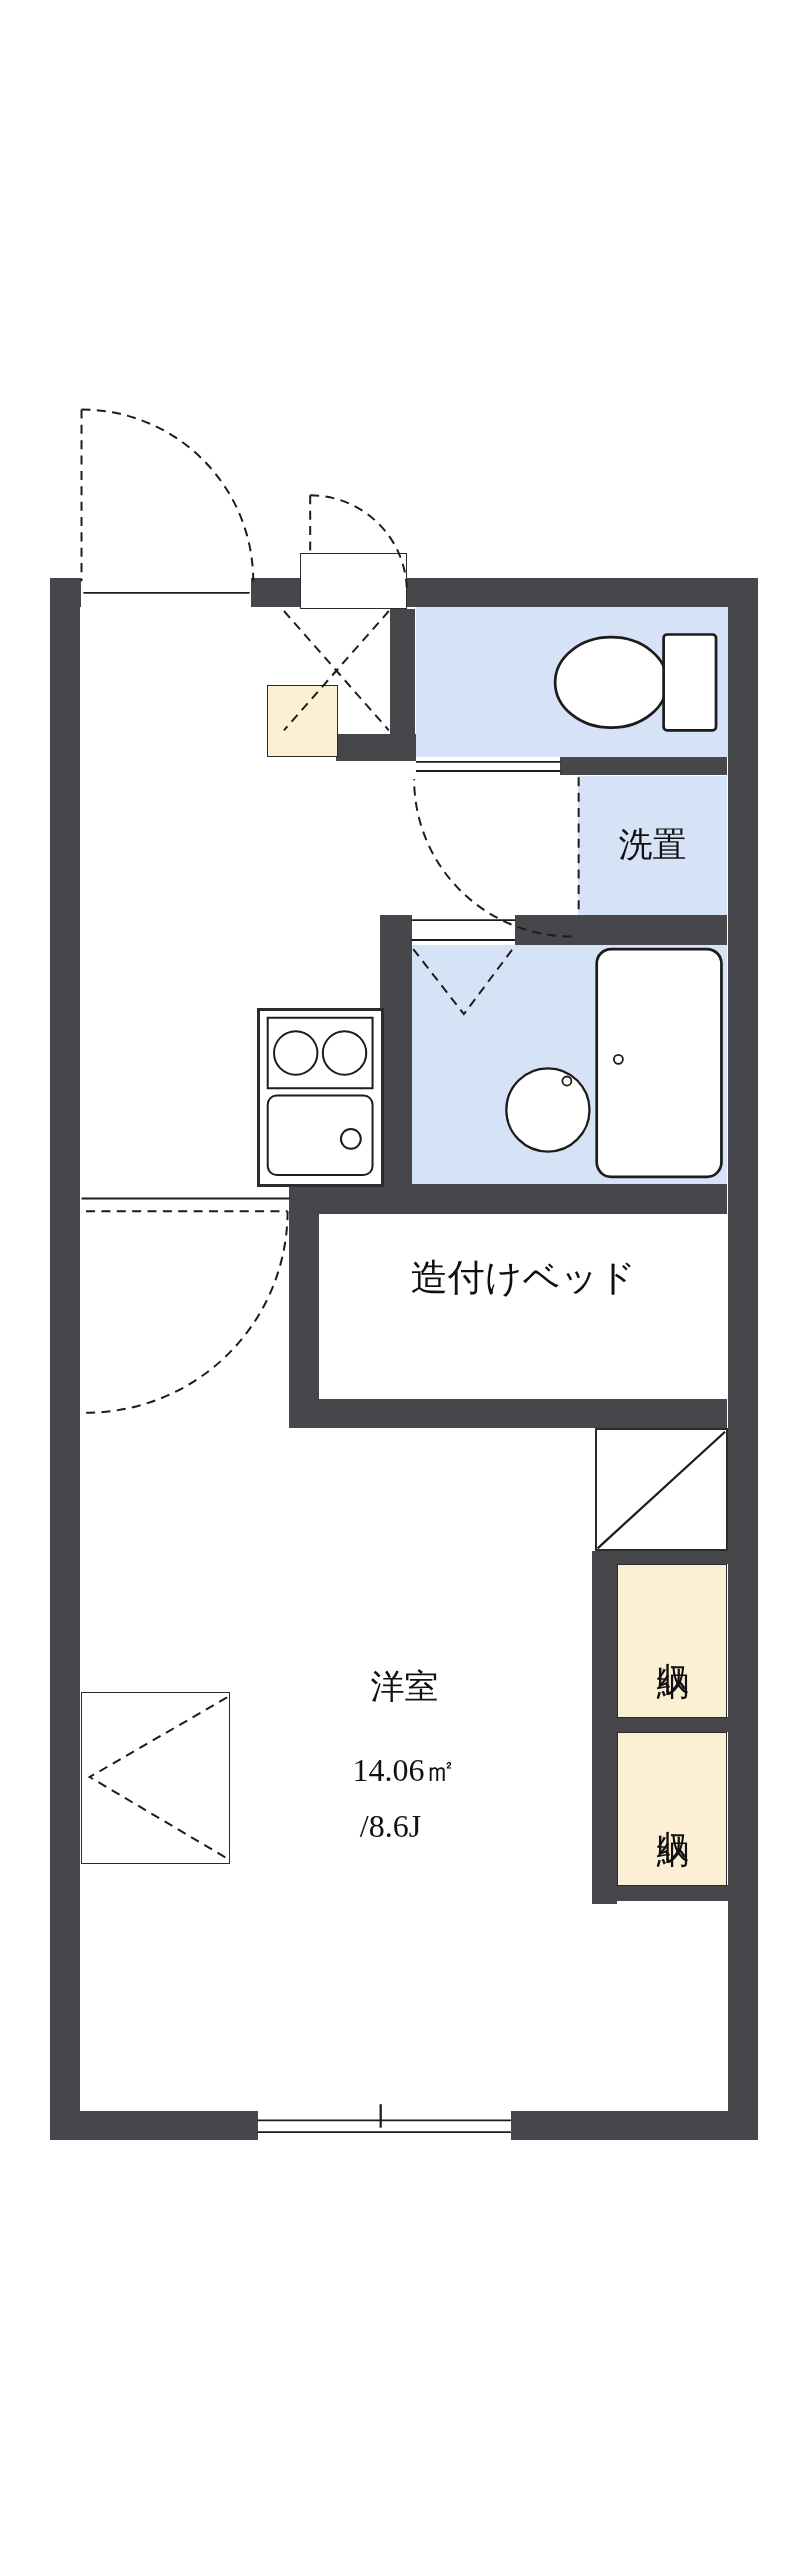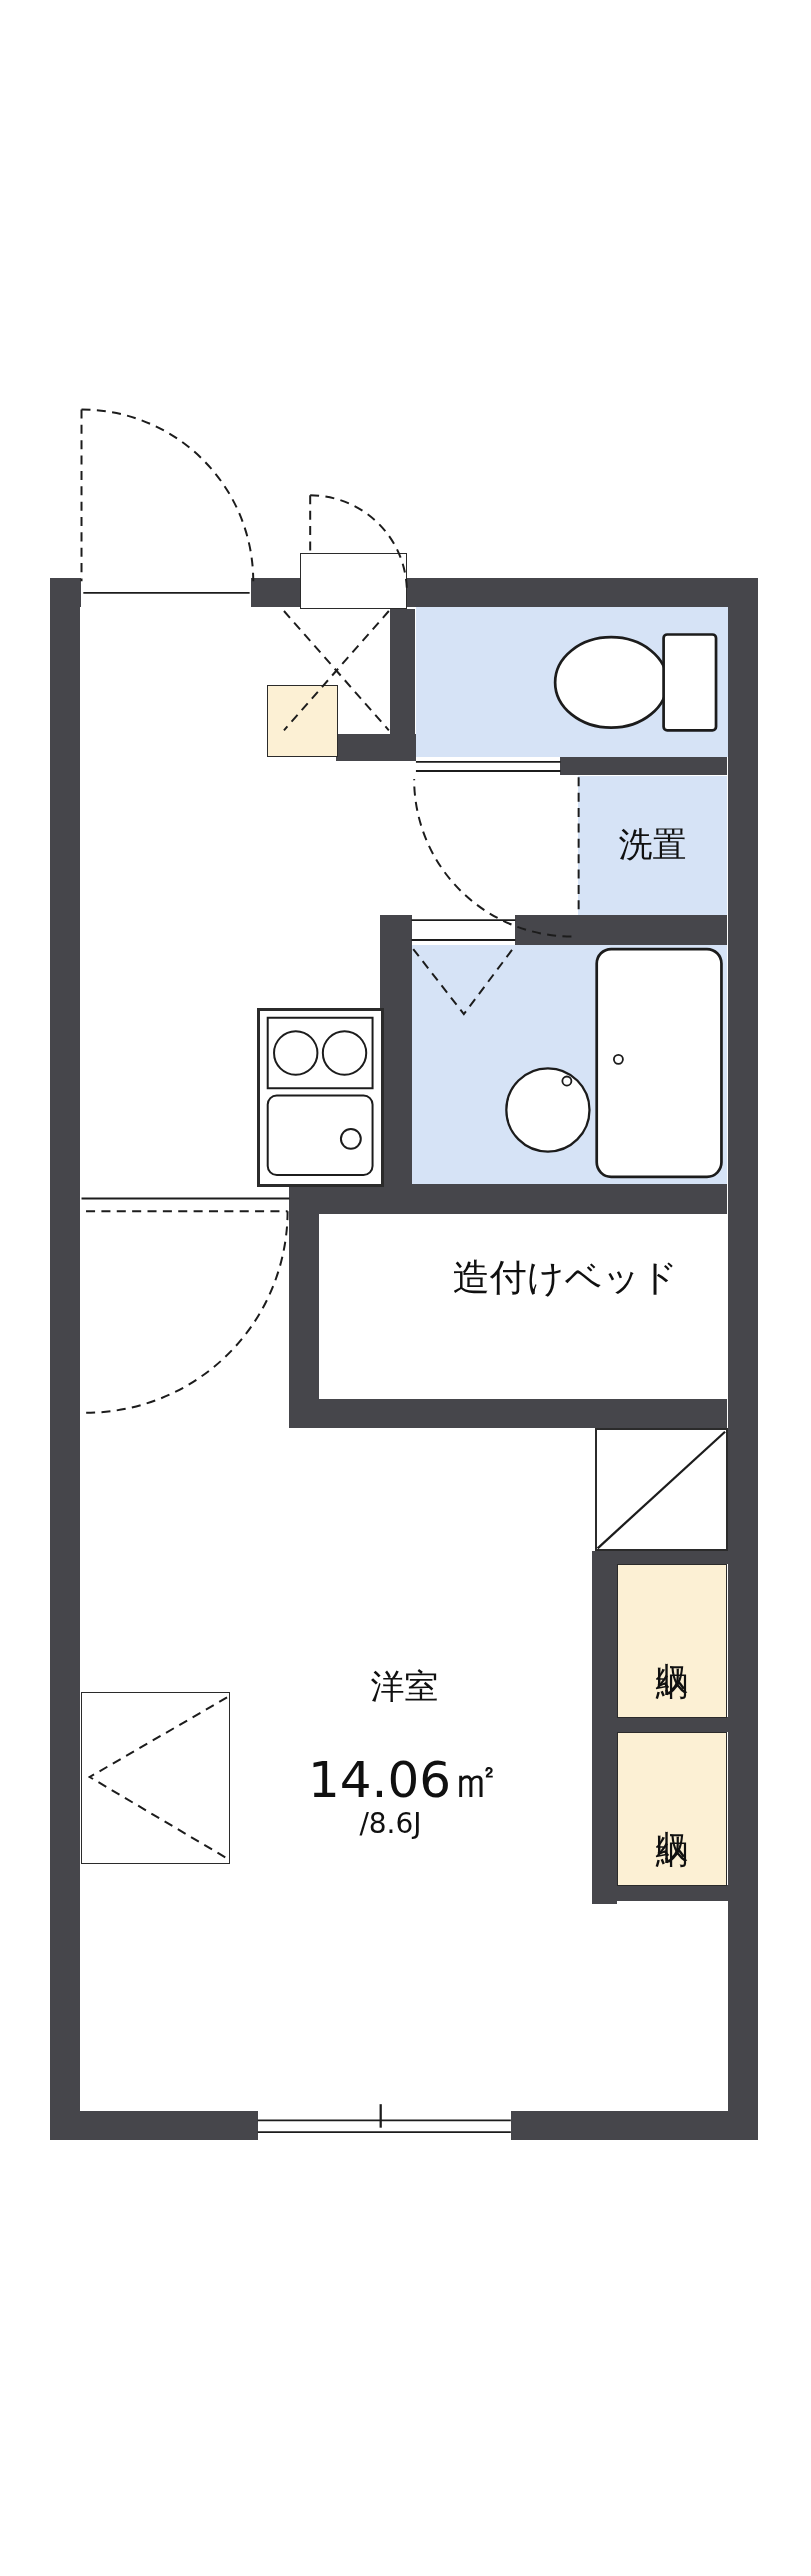--- a/index.html
+++ b/index.html
@@ -1,17 +1,17 @@
 <!DOCTYPE html>
 <html style="font-size:14.5px"><head>
 <meta charset="utf-8">
 <style>
   html,body{margin:0;padding:0;background:#ffffff;}
   body{font-family:"DejaVu Sans","Liberation Sans",sans-serif;color:#111111;}
-  .canvas{position:relative;width:812px;height:2576px;background:#ffffff;overflow:hidden;margin:0 auto;}
+  .canvas{position:relative;width:812px;height:2576px;background:#ffffff;overflow:hidden;margin:0 auto;font-family:Liberation Serif, serif;}
   .wall{position:absolute;background:#46464b;}
   .wet{position:absolute;background:#d6e3f6;}
   .whitecut{position:absolute;background:#ffffff;}
   .cream{position:absolute;background:#fcf0d4;border:1.8px solid #2b2b2b;box-sizing:border-box;}
   .box{position:absolute;background:#ffffff;border:1.8px solid #2b2b2b;box-sizing:border-box;}
   .label{position:absolute;text-align:center;color:#101010;line-height:1.15;}
   .overlay{position:absolute;left:0;top:0;}
   .vwrap{display:flex;align-items:center;justify-content:center;}
   .vtext{writing-mode:vertical-rl;text-orientation:upright;letter-spacing:5.4px;}
 </style>
@@ -87,27 +87,27 @@
       <rect x="296" y="1126" width="116" height="78"></rect>
       <circle cx="327" cy="1165" r="24"></circle>
       <circle cx="381" cy="1165" r="24"></circle>
       <rect x="296" y="1212" width="116" height="88" rx="10"></rect>
       <circle cx="388" cy="1260" r="11"></circle>
     </g>
   </svg>
 
   <div class="label" style="left:578px;top:825px;width:149px;font-size:34px;">洗置</div>
 
-  <div class="label" style="left:319px;top:1249px;width:409px;font-size:37px;line-height:1.55;padding-left:42px;">
+  <div class="label" style="left:319px;top:1249px;width:409px;font-size:37px;line-height:1.55;">
     <div>造付けベッド</div>
   </div>
 
   <div class="label" style="left:260px;top:1667px;width:289px;font-size:34px;">洋室</div>
-  <div class="label" style="left:260px;top:1752px;width:289px;font-size:50px;text-align:center;">14.06㎡</div>
-  <div class="label" style="left:246px;top:1808px;width:289px;font-size:28px;">/8.6J</div>
+  <div class="label" style="left:260px;top:1752px;width:289px;font-size:32px;text-align:center;">14.06㎡</div>
+  <div class="label" style="left:246px;top:1808px;width:289px;font-size:32px;">/8.6J</div>
 
   <div class="label vwrap" style="left:617px;top:1564px;width:110px;height:154px;font-size:33px;">
     <span class="vtext">収納</span>
   </div>
   <div class="label vwrap" style="left:617px;top:1732px;width:110px;height:154px;font-size:33px;">
     <span class="vtext">収納</span>
   </div>
 
 </div>
 

